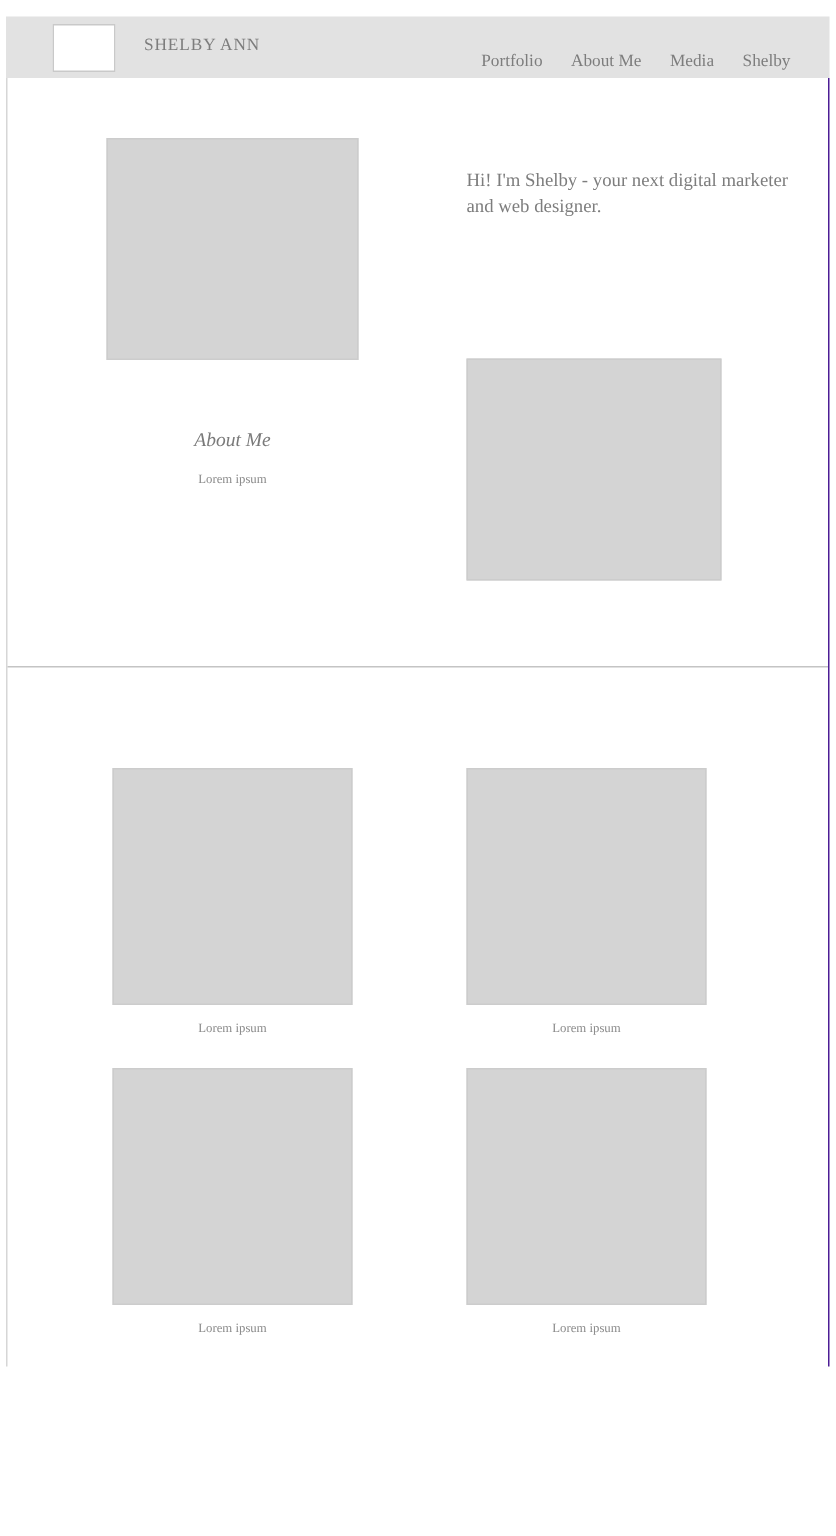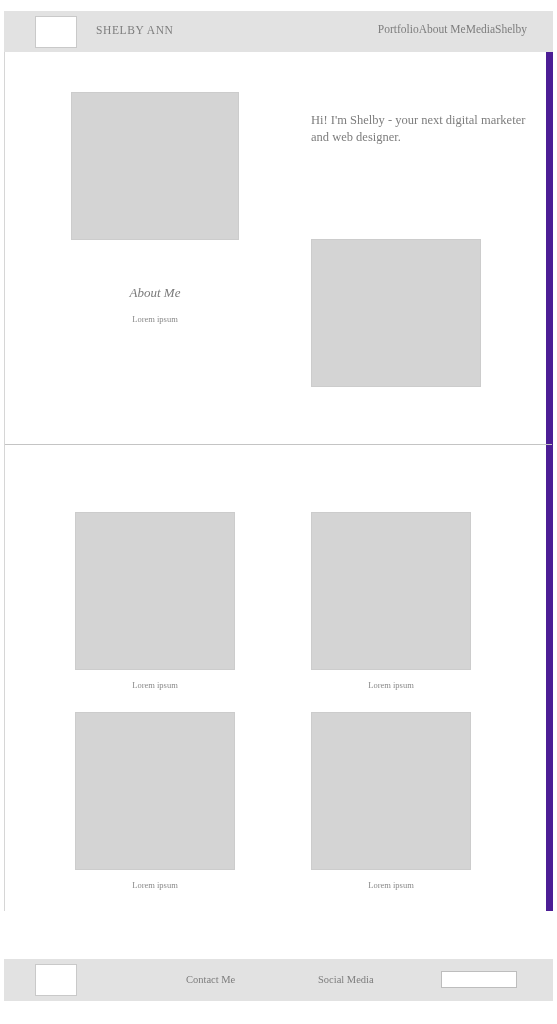--- a/index.html
+++ b/index.html
@@ -50,41 +50,42 @@
     left: 92px;
     top: 13px;
     font-size: 11.5px;
     letter-spacing: 0.6px;
     color: #7d7d7d;
     white-space: nowrap;
   }
   .nav {
     position: absolute;
     right: 26px;
-    top: 12px;
+    top: 24px;
     display: flex;
     align-items: flex-start;
+    gap: 19px;
   }
   .nav-link {
     font-size: 11.5px;
     color: #7d7d7d;
     white-space: nowrap;
     text-decoration: none;
   }
 
   
   .frame {
     position: absolute;
     left: 4px;
     top: 52px;
     width: 549px;
     height: 859px;
     background: #ffffff;
     border-left: 1px solid #d6d6d6;
-    border-right: 7px solid #4c1d95;
+    border-right: 1px solid #4c1d95;
     box-sizing: border-box;
   }
 
   
   .ph {
     position: absolute;
     background: #d4d4d4;
     border: 1px solid #cccccc;
     box-sizing: border-box;
   }
@@ -251,20 +252,14 @@
       <div class="grid-thumb"></div>
       <div class="grid-caption">Lorem ipsum</div>
     </div>
     <div class="grid-item gi-3">
       <div class="grid-thumb"></div>
       <div class="grid-caption">Lorem ipsum</div>
     </div>
 
   </div>
 
-  <div class="footer">
-    <div class="footer-logo"></div>
-    <a class="footer-link fl-contact" href="#">Contact Me</a>
-    <a class="footer-link fl-social" href="#">Social Media</a>
-    <input class="footer-input" type="text" placeholder="" style="">
-  </div>
 
 </div>
 
 </body></html>

